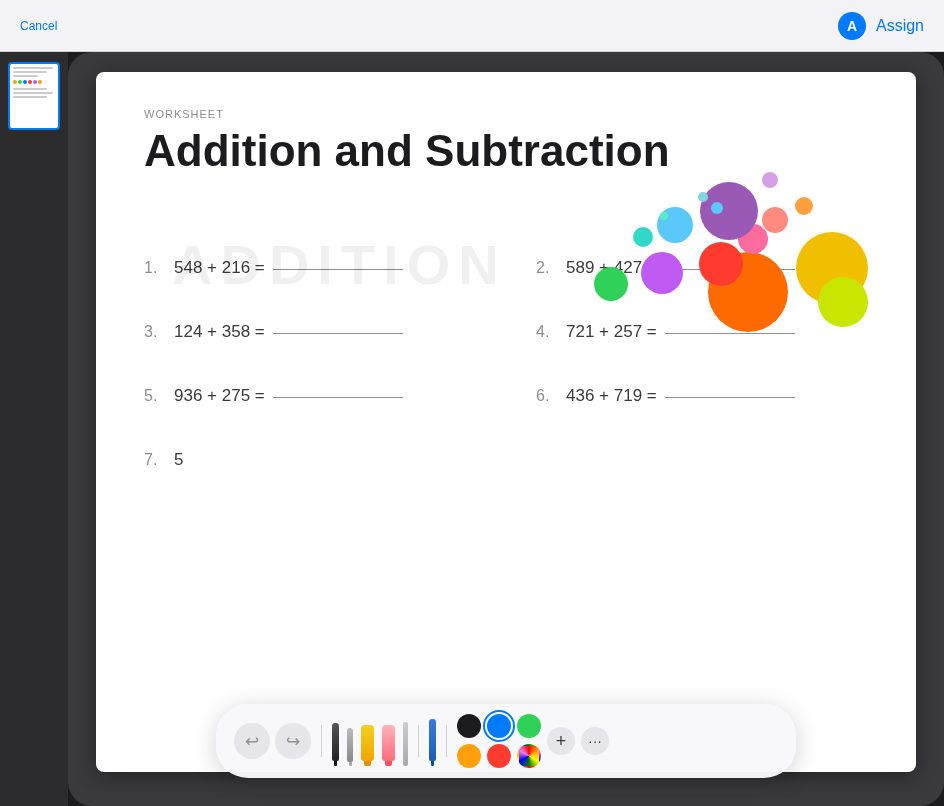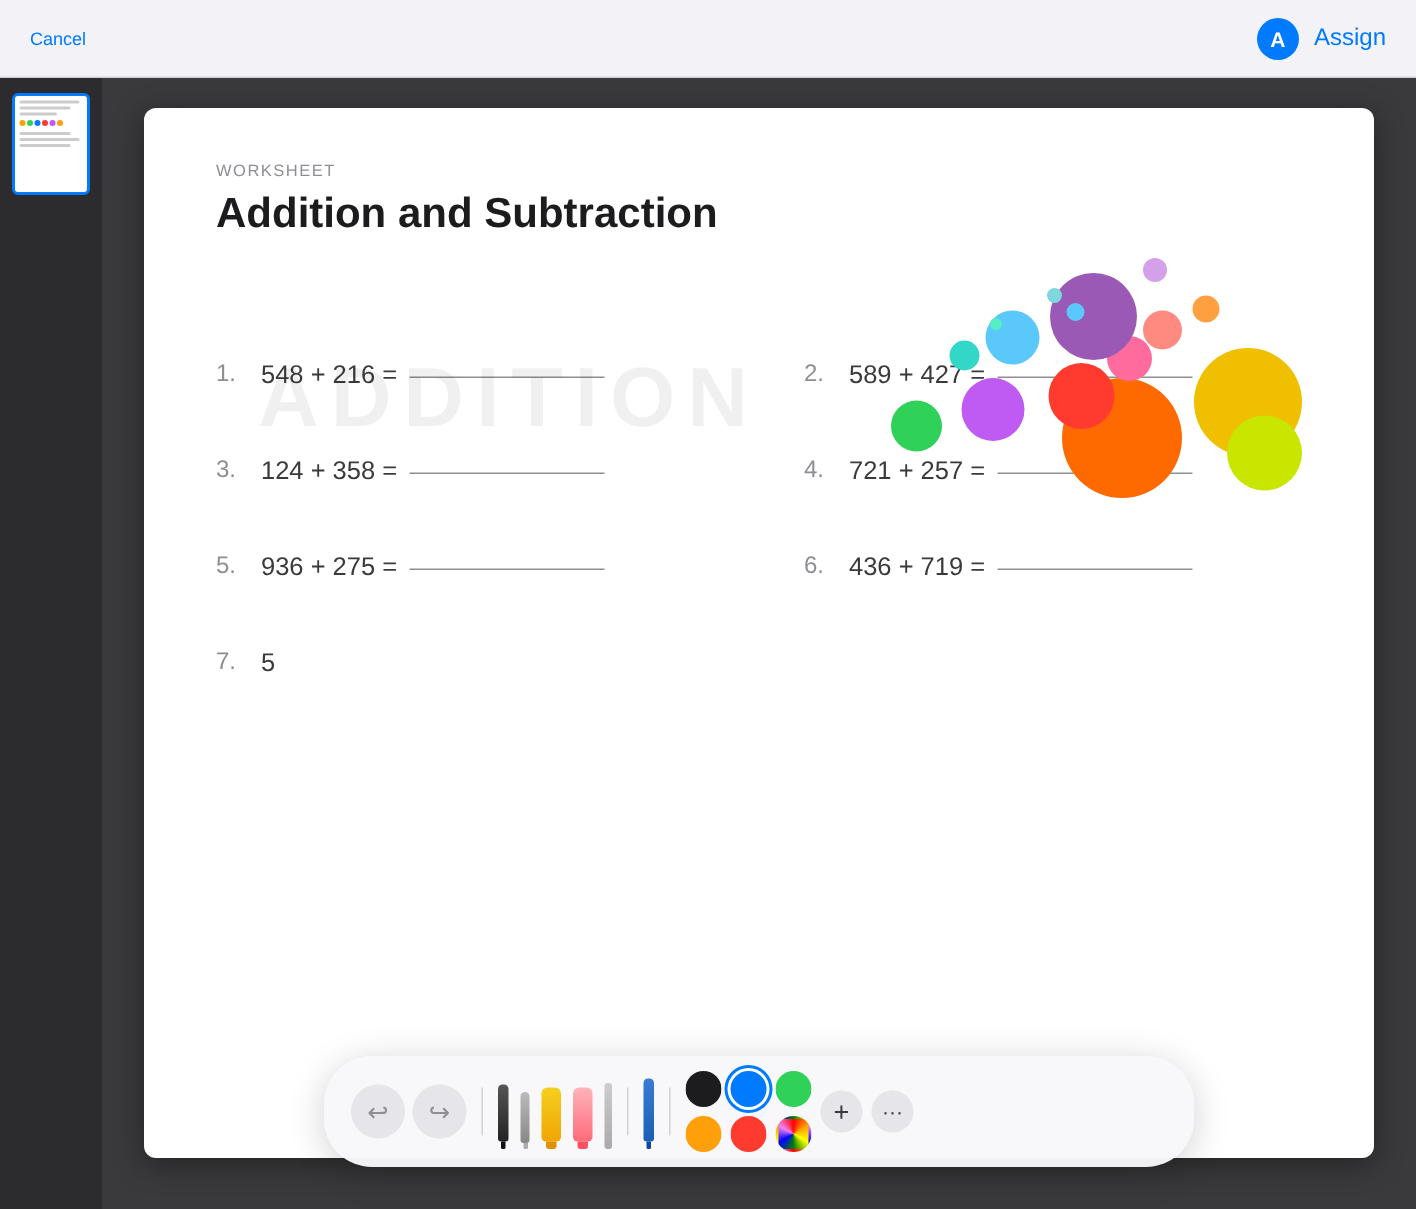--- a/index.html
+++ b/index.html
@@ -119,20 +119,21 @@
     
     .document-area {
       flex: 1;
       background: #3a3a3c;
       display: flex;
       align-items: flex-start;
       justify-content: center;
       padding: 20px 20px 0 20px;
       position: relative;
       overflow: hidden;
+      border-radius: 24px;
     }
 
     
     .page {
       background: white;
       width: 820px;
       min-height: 700px;
       border-radius: 8px;
       padding: 36px 48px 48px 48px;
       position: relative;
@@ -141,21 +142,21 @@
 
     .worksheet-label {
       font-size: 11px;
       font-weight: 500;
       color: #8e8e93;
       letter-spacing: 1px;
       text-transform: uppercase;
       margin-bottom: 6px;
     }
     .page-title {
-      font-size: 28px;
+      font-size: 44px;
       font-weight: 800;
       color: #1c1c1e;
       margin-bottom: 24px;
     }
 
     
     .name-box {
       position: absolute;
       top: 36px;
       right: 48px;

